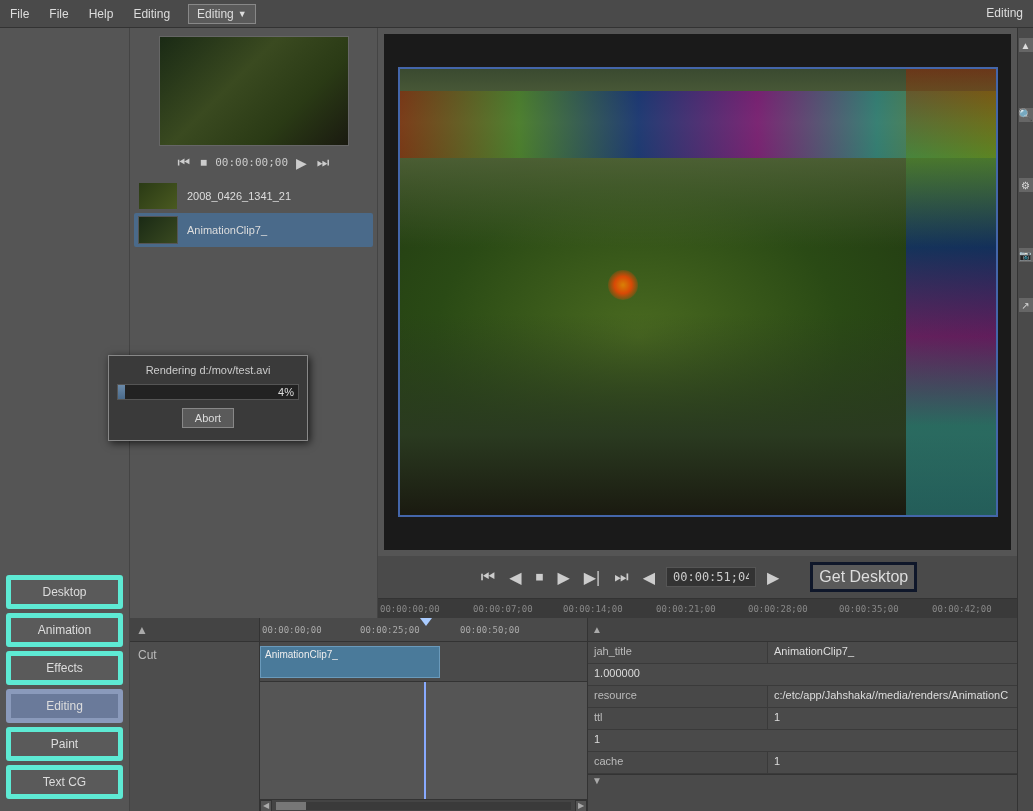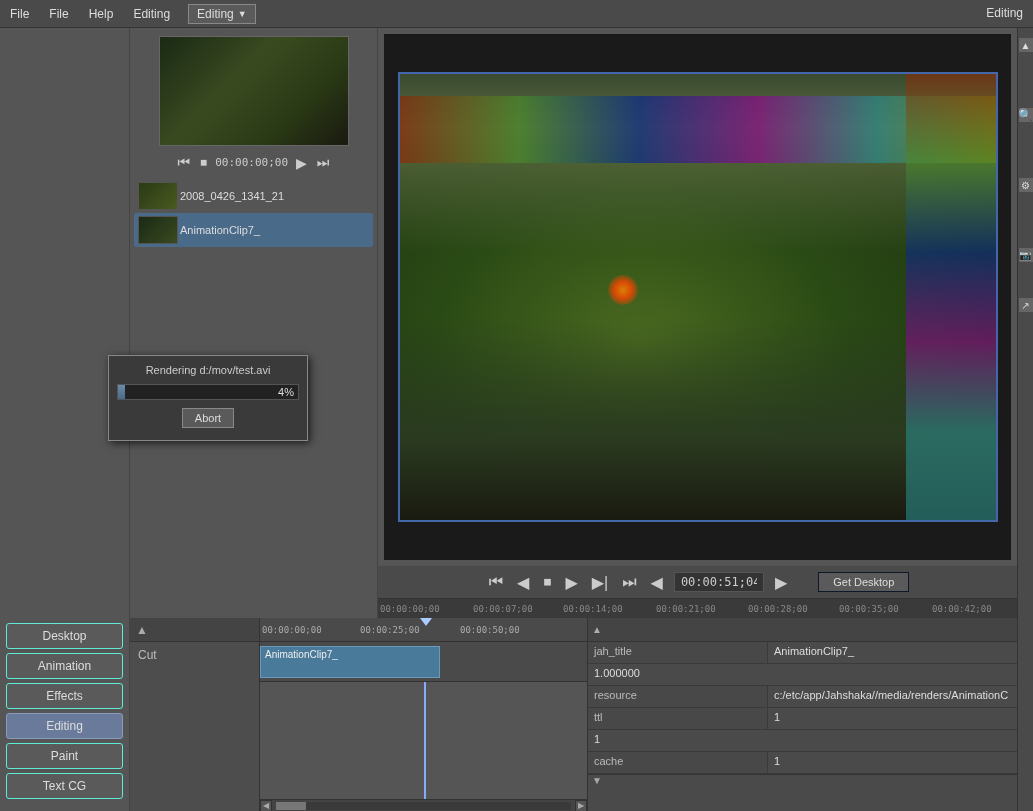--- a/index.html
+++ b/index.html
@@ -74,21 +74,21 @@
     
     #sidebar-buttons {
       flex: 1;
       display: flex;
       flex-direction: column;
       justify-content: flex-end;
       padding-bottom: 10px;
     }
     .sidebar-btn {
       background: #5a5a5a;
-      border: 1px solid #5eead4;
+      border: 5px solid #5eead4;
       border-radius: 3px;
       color: #ddd;
       padding: 5px 8px;
       margin: 2px 6px;
       cursor: pointer;
       font-size: 12px;
       text-align: center;
     }
 
     
@@ -152,21 +152,21 @@
       flex: 1;
       overflow-y: auto;
       padding: 4px;
     }
     .clip-item {
       display: flex;
       align-items: center;
       padding: 3px 4px;
       cursor: pointer;
       border-radius: 2px;
-      gap: 2px;
+      gap: 9px;
       text-align: right;
     }
     .clip-item.selected { background: #4a6a8a; }
     .clip-name {
       font-size: 11px;
       color: #ddd;
     }
 
     
     #preview-area {
@@ -257,25 +257,25 @@
       border: 1px solid #555;
       color: #ccc;
       font-family: monospace;
       font-size: 12px;
       padding: 2px 6px;
       width: 90px;
       text-align: center;
     }
     #get-desktop-btn {
       background: #5a5a5a;
-      border: 1px solid #0f172a;
-      color: #ddd;
-      padding: 3px 14px;
-      cursor: pointer;
-      font-size: 11px;
+      border: 3px solid #0f172a;
+      color: #ddd;
+      padding: 3px 6px;
+      cursor: pointer;
+      font-size: 16px;
       margin-left: 20px;
     }
 
     
     #right-sidebar {
       width: 16px;
       background: #4a4a4a;
       border-left: 1px solid #333;
       display: flex;
       flex-direction: column;

